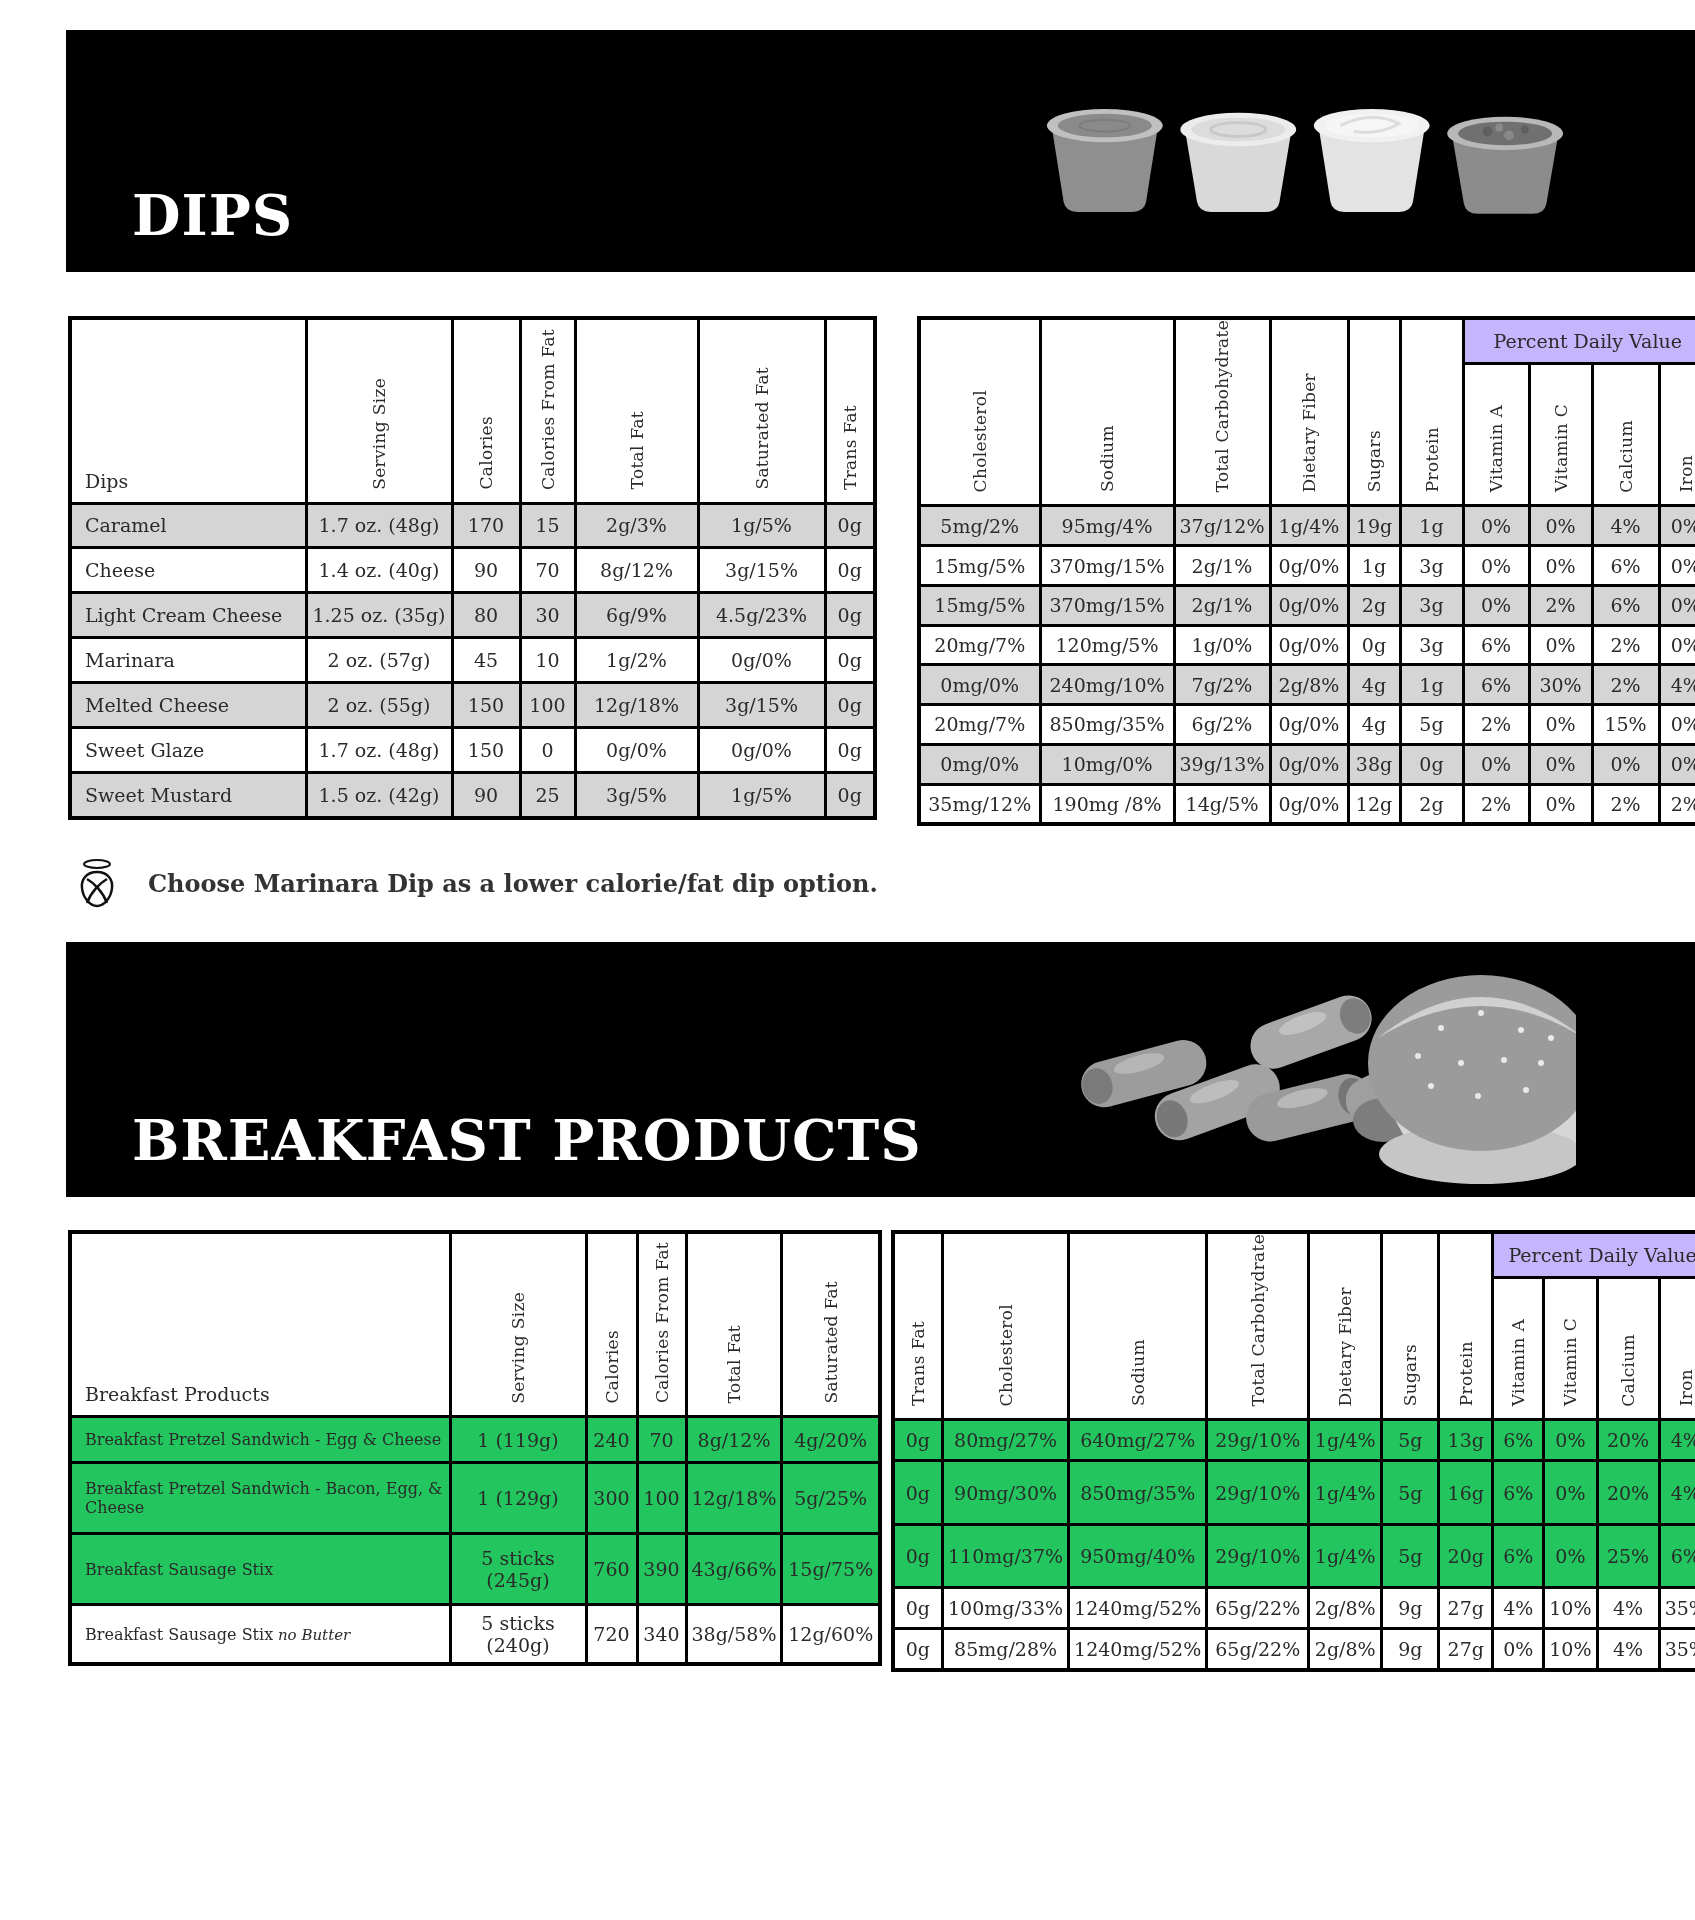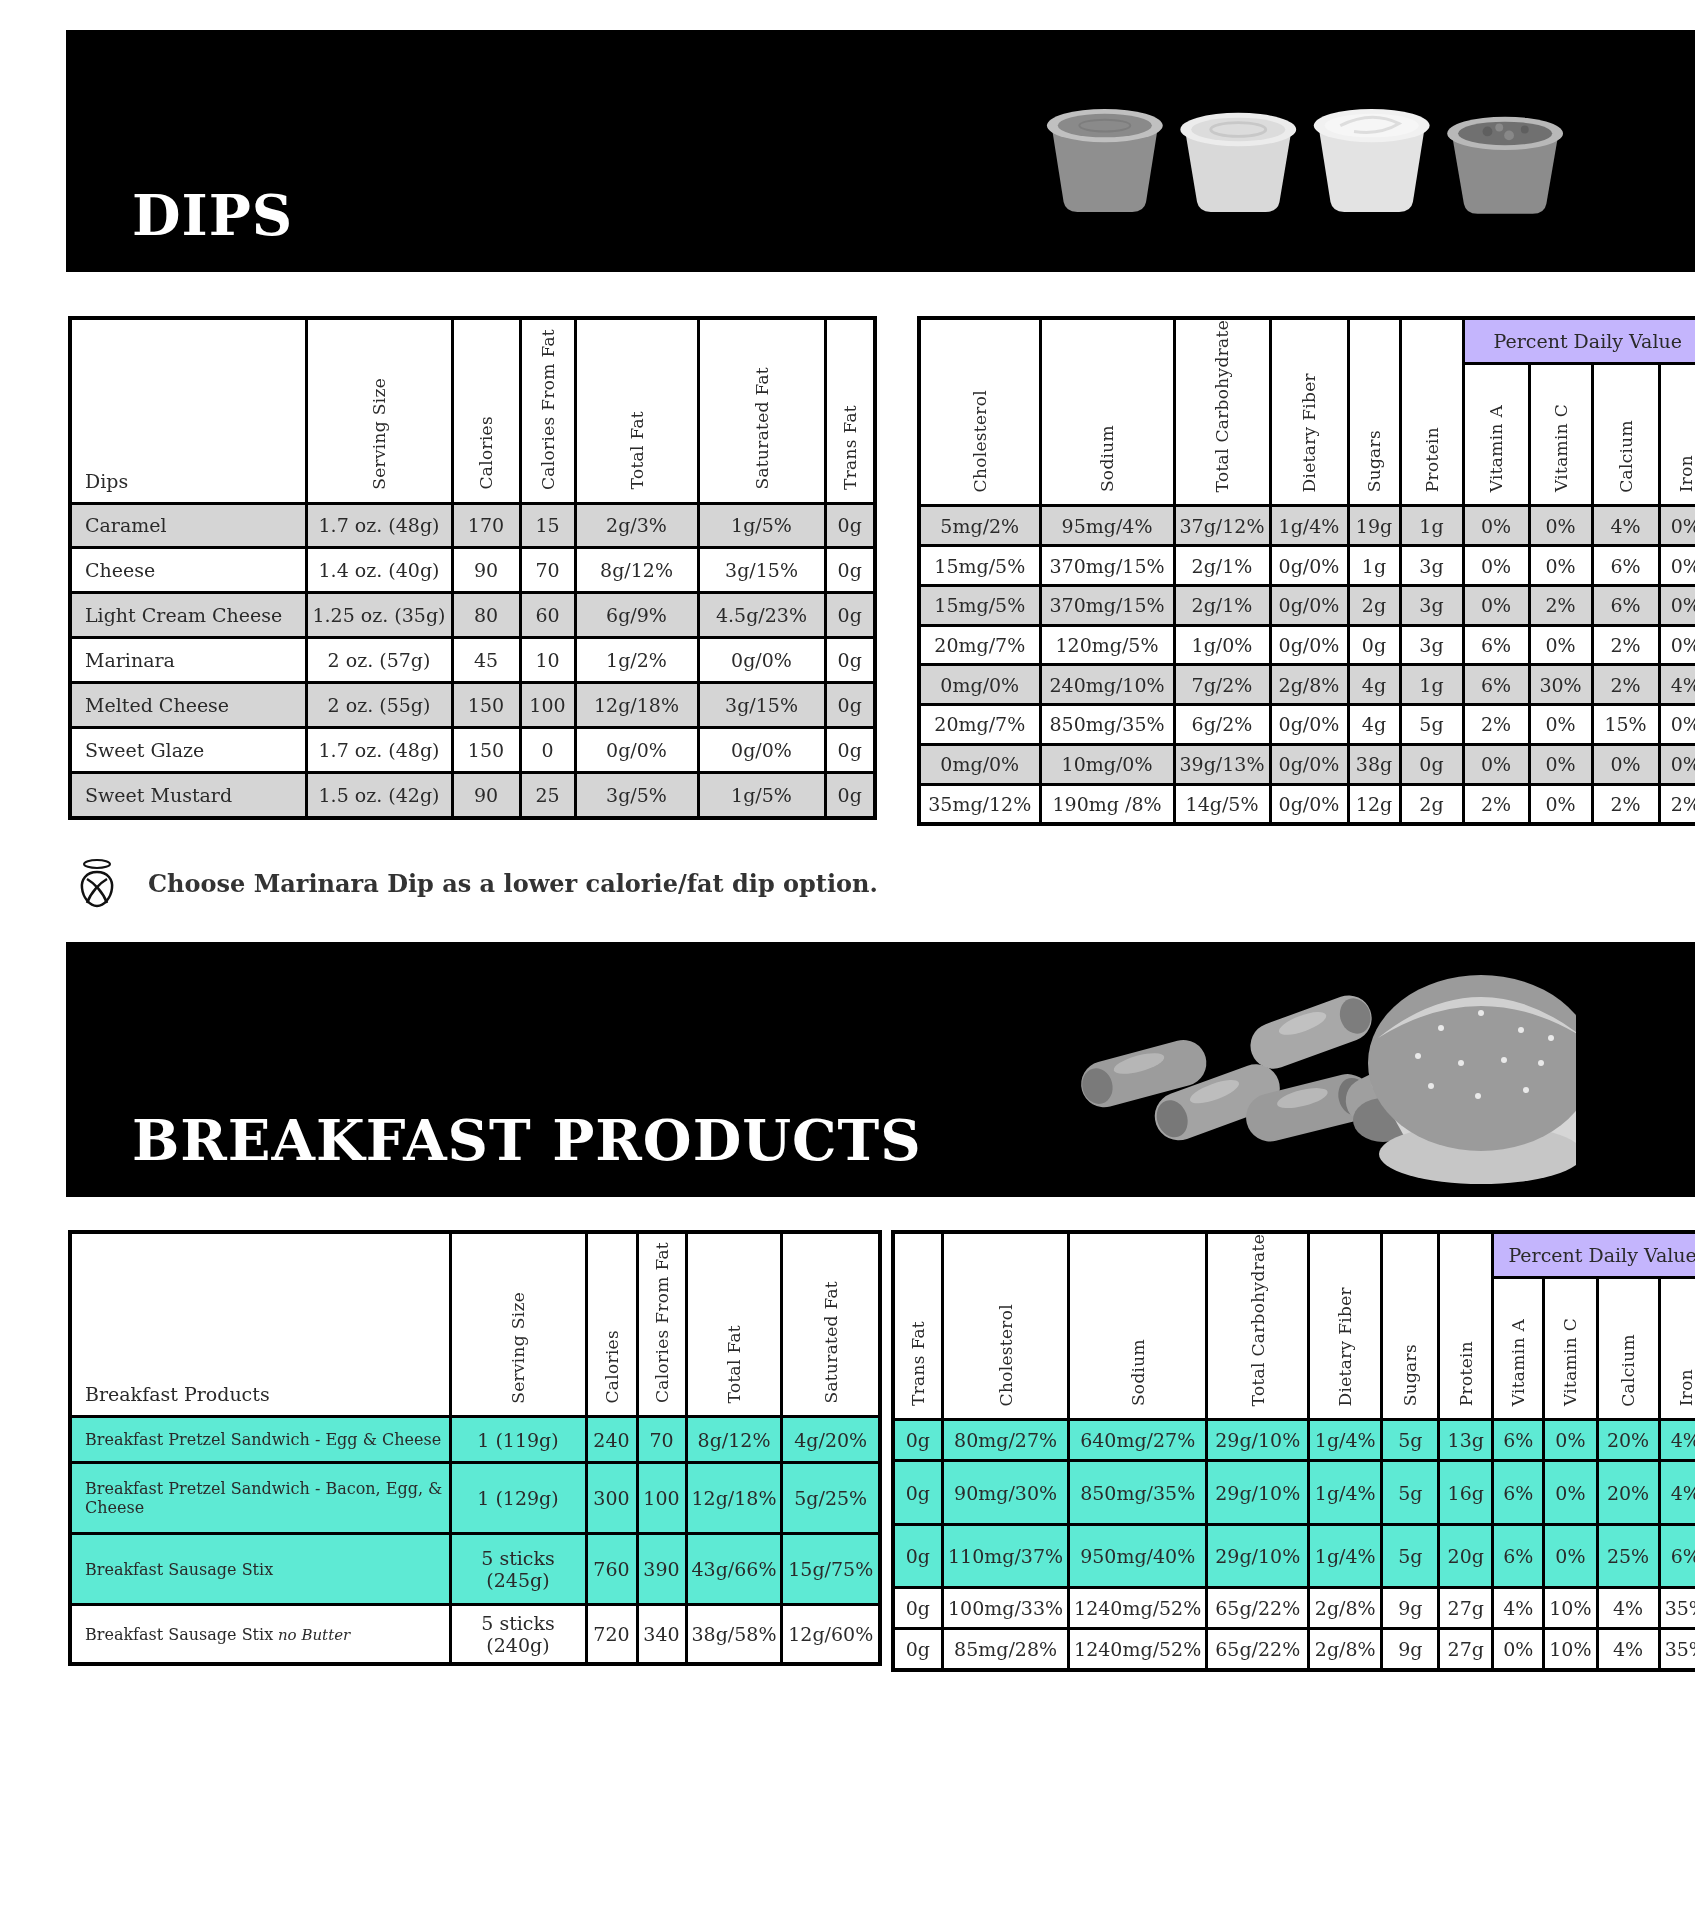--- a/index.html
+++ b/index.html
@@ -42,21 +42,21 @@
   table.nutri td.name { text-align:left; padding-left:13px; padding-right:6px; }
   table.nutri td.name i { font-size:15px; }
   .bf-tables td { font-size:17px; }
   .bf-tables td.name { font-size:16px; }
 
   .dips-tables tbody tr { height:39px; }
   .bf-tables tbody tr { height:40px; }
   .bf-tables tbody tr:nth-child(2), .bf-tables tbody tr:nth-child(3) { height:62px; }
 
   .dips-tables tbody tr:nth-child(odd) td { background:#d5d5d5; }
-  .bf-tables tbody tr:nth-child(-n+3) td { background:#5eead4; }
+  .bf-tables tbody tr:nth-child(-n+3) td { background:#22c55e; }
 
   
   .note { display:flex; align-items:center; gap:28px; margin:36px 22px 0 30px;font-weight:bold; }
   .note .note-text { font-size:24px; color:#333; }
 </style>
 </head>
 <body>
 
 <div class="page">
 
@@ -131,21 +131,21 @@
             <td>90</td>
             <td>70</td>
             <td>8g/12%</td>
             <td>3g/15%</td>
             <td>0g</td>
           </tr>
           <tr>
             <td class="name">Light Cream Cheese</td>
             <td>1.25 oz. (35g)</td>
             <td>80</td>
-            <td>60</td>
+            <td>30</td>
             <td>6g/9%</td>
             <td>4.5g/23%</td>
             <td>0g</td>
           </tr>
           <tr>
             <td class="name">Marinara</td>
             <td>2 oz. (57g)</td>
             <td>45</td>
             <td>10</td>
             <td>1g/2%</td>

